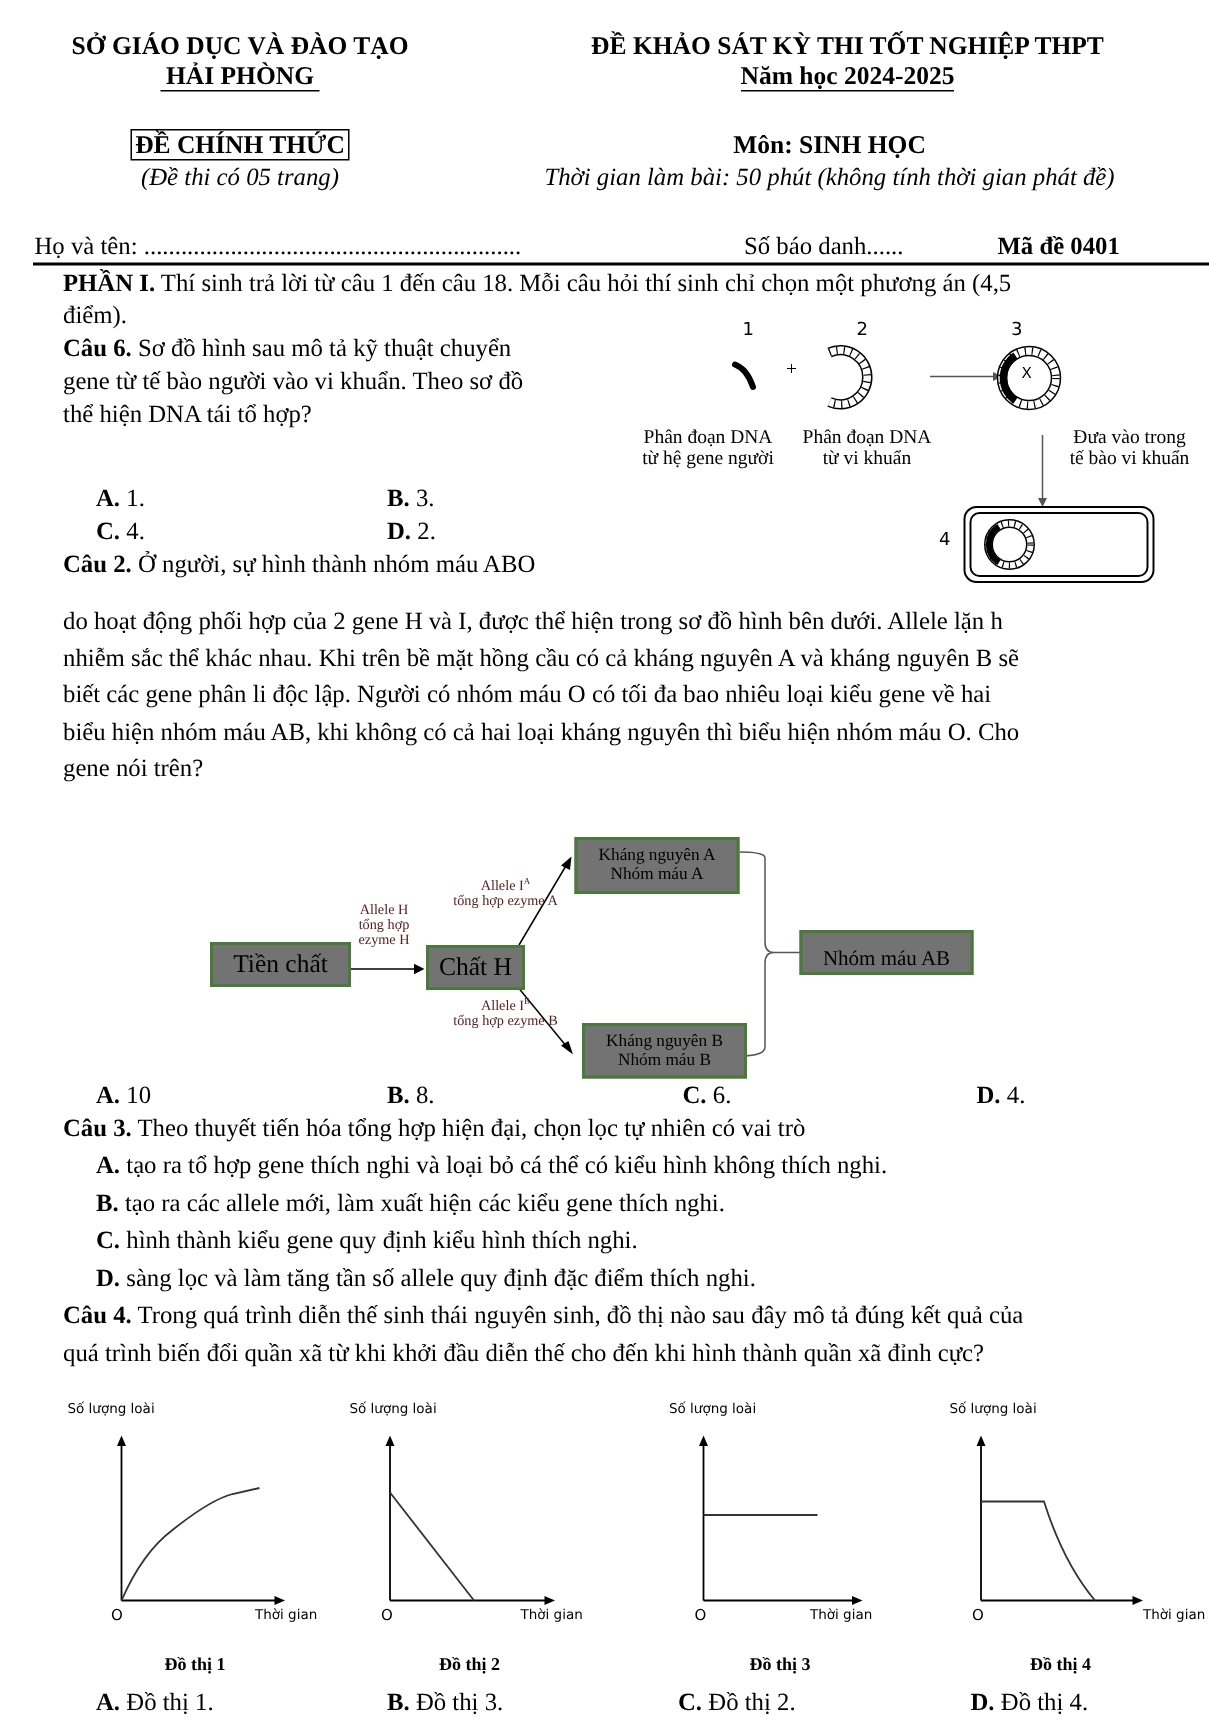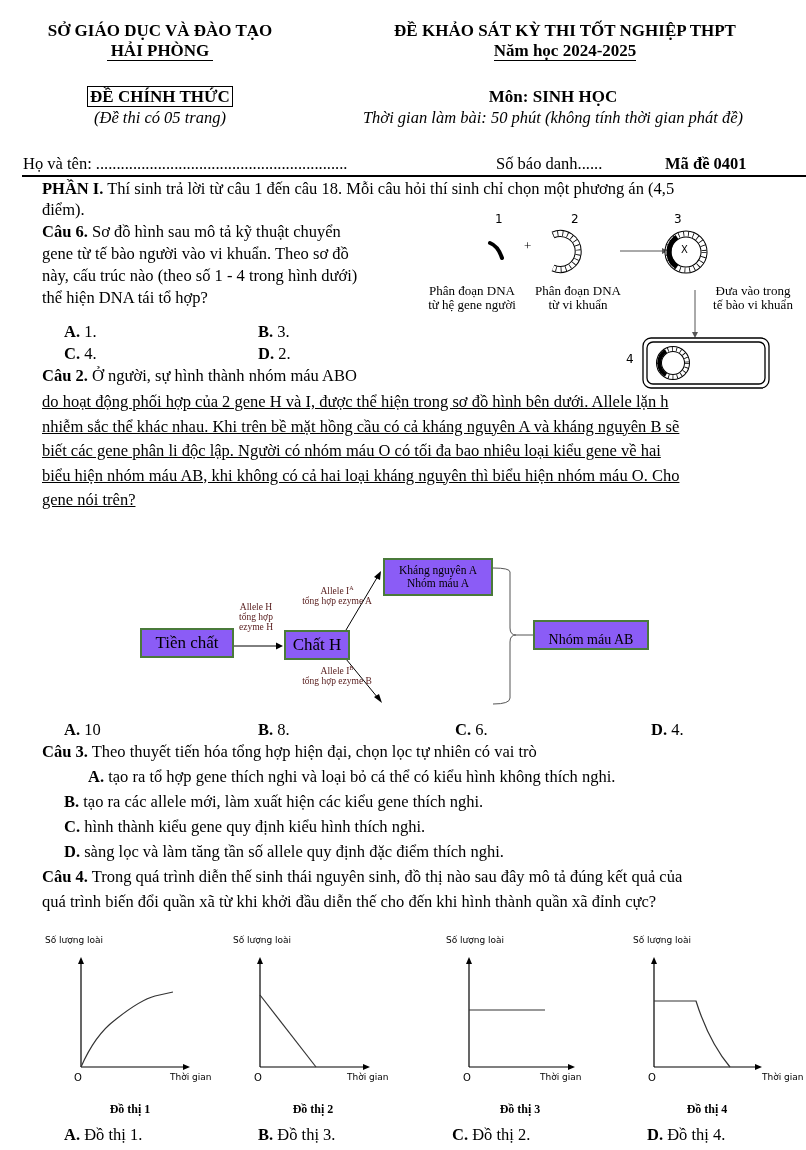--- a/index.html
+++ b/index.html
@@ -6,21 +6,21 @@
   body { width:806px; height:1150px; position:relative; overflow:hidden;
          font-family:"Liberation Serif", serif; color:#000; font-size:16px; }
   .abs { position:absolute; }
   .b { font-weight:bold; }
   .i { font-style:italic;text-align:center; }
   .center { text-align:center; }
   .hdr { font-size:17px; font-weight:bold; line-height:20px; }
   .txt { font-size:16.5px; line-height:22px; }
   .opt { font-size:16.5px; line-height:22px; }
   .dgm-small { font-family:"Liberation Serif", serif; font-size:13px; line-height:14px; text-align:center; }
-  .box { position:absolute; border:2px solid #4a7a3a; background:#8b5cf6; display:flex;
+  .box { position:absolute; border:2px solid #4a7a3a; background:#737373; display:flex;
          align-items:center; justify-content:center; text-align:center; box-sizing:border-box; }
   .allele { position:absolute; font-size:9.5px; line-height:10px; color:#5a2020; text-align:center; }
   .graph-label { font-family:"DejaVu Sans", sans-serif; font-size:9px; color:#000; }
   .graph-cap { font-size:12px; font-weight:bold; text-align:center; }
 </style>
 </head>
 <body>
 
 <div class="abs hdr center" style="left:10px;top:21px;width:300px;">
   <div>SỞ GIÁO DỤC VÀ ĐÀO TẠO</div>
@@ -46,21 +46,20 @@
 <div class="abs" style="left:22px;top:175px;width:784px;height:2px;background:#000;"></div>
 
 <div class="abs txt" style="left:42px;top:178px;white-space:nowrap;">
   <span class="b">PHẦN I.</span><span> Thí sinh trả lời từ câu 1 đến câu 18. Mỗi câu hỏi thí sinh chỉ chọn một phương án (4,5</span>
 </div>
 <div class="abs txt" style="left:42px;top:199px;">điểm).</div>
 
 <div class="abs txt" style="left:42px;top:221px;width:380px;">
   <div><span class="b">Câu 6.</span><span> Sơ đồ hình sau mô tả kỹ thuật chuyển</span></div>
   <div>gene từ tế bào người vào vi khuẩn. Theo sơ đồ</div>
-  <div>này, cấu trúc nào (theo số 1 - 4 trong hình dưới)</div>
   <div>thể hiện DNA tái tổ hợp?</div>
 </div>
 <div class="abs opt" style="left:64px;top:321px;"><span class="b">A.</span><span> 1.</span></div>
 <div class="abs opt" style="left:258px;top:321px;"><span class="b">B.</span><span> 3.</span></div>
 <div class="abs opt" style="left:64px;top:343px;"><span class="b">C.</span><span> 4.</span></div>
 <div class="abs opt" style="left:258px;top:343px;"><span class="b">D.</span><span> 2.</span></div>
 
 <div class="abs" style="left:420px;top:210px;width:386px;height:180px;">
   <div class="abs" style="left:75px;top:2px;font-family:'DejaVu Sans',sans-serif;font-size:12px;">1</div>
   <div class="abs" style="left:151px;top:2px;font-family:'DejaVu Sans',sans-serif;font-size:12px;">2</div>
@@ -115,21 +114,21 @@
     <div>Phân đoạn DNA</div>
     <div>từ vi khuẩn</div>
   </div>
   <div class="abs dgm-small" style="left:283px;top:74px;width:100px;">
     <div>Đưa vào trong</div>
     <div>tế bào vi khuẩn</div>
   </div>
 </div>
 
 <div class="abs txt" style="left:42px;top:365px;white-space:nowrap;"><span class="b">Câu 2.</span><span> Ở người, sự hình thành nhóm máu ABO</span></div>
-<div class="abs txt" style="left:42px;top:390px;width:752px;line-height:24.5px;white-space:nowrap;text-decoration:underline;">
+<div class="abs txt" style="left:42px;top:402px;width:752px;line-height:24.5px;white-space:nowrap;">
   <div>do hoạt động phối hợp của 2 gene H và I, được thể hiện trong sơ đồ hình bên dưới. Allele lặn h</div>
   <div>nhiễm sắc thể khác nhau. Khi trên bề mặt hồng cầu có cả kháng nguyên A và kháng nguyên B sẽ</div>
   <div>biết các gene phân li độc lập. Người có nhóm máu O có tối đa bao nhiêu loại kiểu gene về hai</div>
   <div>biểu hiện nhóm máu AB, khi không có cả hai loại kháng nguyên thì biểu hiện nhóm máu O. Cho</div>
   <div>gene nói trên?</div>
 </div>
 
 <div class="abs" style="left:140px;top:558px;width:560px;height:160px;">
   <svg class="abs" style="left:0;top:0;" width="560" height="160">
 
@@ -149,20 +148,24 @@
   <div class="box" style="left:0px;top:70px;width:94px;height:30px;font-size:17px;">
       <span>Tiền chất</span>
     </div>
   <div class="box" style="left:144px;top:72px;width:66px;height:30px;font-size:17px;">
       <span>Chất H</span>
     </div>
   <div class="box" style="left:243px;top:0px;width:110px;height:38px;font-size:11.5px;line-height:13px;flex-direction:column;">
     <span>Kháng nguyên A</span>
     <span>Nhóm máu A</span>
   </div>
+  <div class="box" style="left:248px;top:124px;width:110px;height:37px;font-size:11.5px;line-height:13px;flex-direction:column;">
+    <span>Kháng nguyên B</span>
+    <span>Nhóm máu B</span>
+  </div>
   <div class="box" style="left:393px;top:62px;width:116px;height:30px;font-size:14px;align-items:flex-end;">
       <span>Nhóm máu AB</span>
     </div>
 
   <div class="allele" style="left:93px;top:44px;width:46px;">
     <div>Allele H</div>
     <div>tổng hợp</div>
     <div>ezyme H</div>
   </div>
   <div class="allele" style="left:152px;top:25px;width:90px;">
@@ -174,21 +177,21 @@
     <div>tổng hợp ezyme B</div>
   </div>
 </div>
 
 <div class="abs opt" style="left:64px;top:719px;"><span class="b">A.</span><span> 10</span></div>
 <div class="abs opt" style="left:258px;top:719px;"><span class="b">B.</span><span> 8.</span></div>
 <div class="abs opt" style="left:455px;top:719px;"><span class="b">C.</span><span> 6.</span></div>
 <div class="abs opt" style="left:651px;top:719px;"><span class="b">D.</span><span> 4.</span></div>
 
 <div class="abs txt" style="left:42px;top:741px;white-space:nowrap;"><span class="b">Câu 3.</span><span> Theo thuyết tiến hóa tổng hợp hiện đại, chọn lọc tự nhiên có vai trò</span></div>
-<div class="abs opt" style="left:64px;top:766px;white-space:nowrap;margin-left:24px;"><span class="b">A.</span><span> tạo ra tổ hợp gene thích nghi và loại bỏ cá thể có kiểu hình không thích nghi.</span></div>
+<div class="abs opt" style="left:64px;top:766px;white-space:nowrap;"><span class="b">A.</span><span> tạo ra tổ hợp gene thích nghi và loại bỏ cá thể có kiểu hình không thích nghi.</span></div>
 <div class="abs opt" style="left:64px;top:791px;white-space:nowrap;"><span class="b">B.</span><span> tạo ra các allele mới, làm xuất hiện các kiểu gene thích nghi.</span></div>
 <div class="abs opt" style="left:64px;top:816px;white-space:nowrap;"><span class="b">C.</span><span> hình thành kiểu gene quy định kiểu hình thích nghi.</span></div>
 <div class="abs opt" style="left:64px;top:841px;white-space:nowrap;"><span class="b">D.</span><span> sàng lọc và làm tăng tần số allele quy định đặc điểm thích nghi.</span></div>
 
 <div class="abs txt" style="left:42px;top:866px;white-space:nowrap;"><span class="b">Câu 4.</span><span> Trong quá trình diễn thế sinh thái nguyên sinh, đồ thị nào sau đây mô tả đúng kết quả của</span></div>
 <div class="abs txt" style="left:42px;top:891px;white-space:nowrap;">quá trình biến đổi quần xã từ khi khởi đầu diễn thế cho đến khi hình thành quần xã đỉnh cực?</div>
 
 <div class="abs" style="left:40px;top:930px;width:180px;height:190px;">
   <div class="abs graph-label" style="left:5px;top:5px;">Số lượng loài</div>
   <svg class="abs" style="left:0;top:0;" width="180" height="160">

